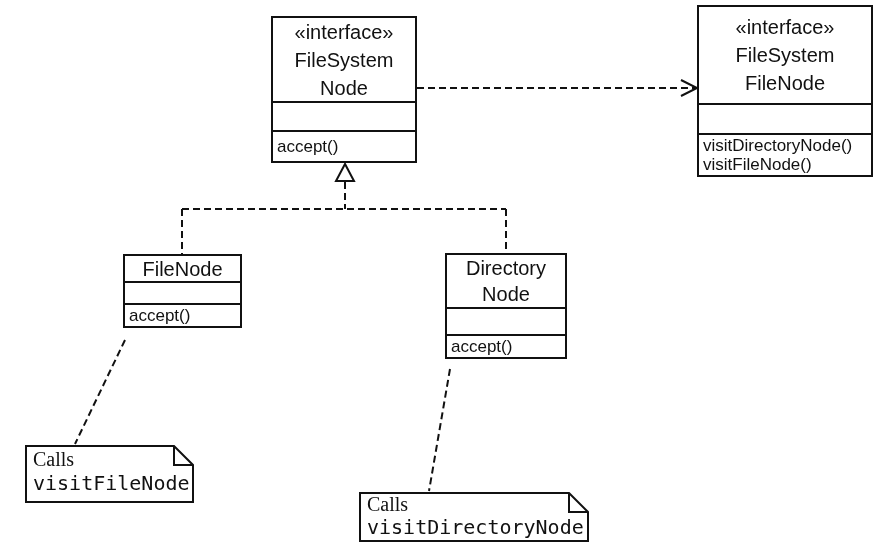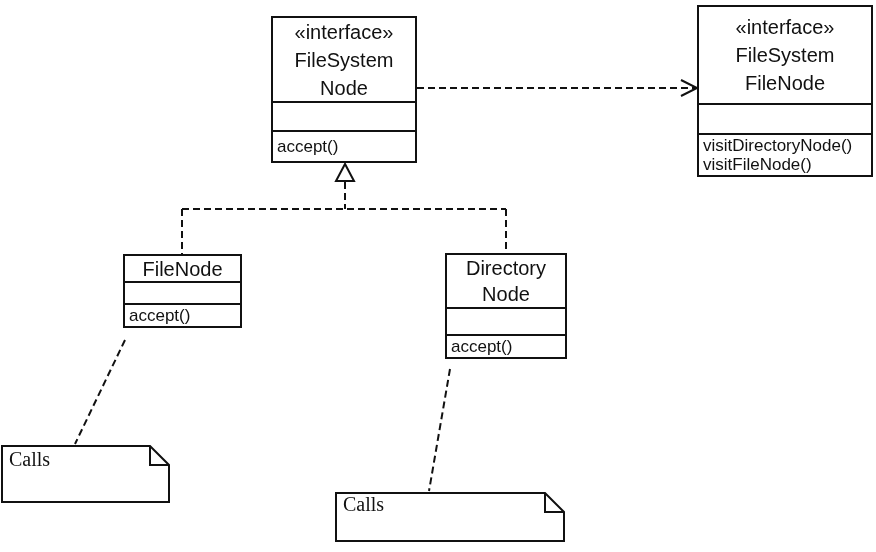--- a/index.html
+++ b/index.html
@@ -47,20 +47,21 @@
     flex-direction: column;
     justify-content: center;
     padding: 1px 4px;
     font-size: 17px;
     line-height: 19px;
     text-align: left;
   }
   .uml-note {
     position: absolute;
     z-index: 2;
+    margin-left: 24px;
   }
   .uml-note svg {
     position: absolute; left: 0; top: 0;
     width: 100%; height: 100%;
   }
   .note-text {
     position: absolute;
     left: 8px; top: 3px;
     white-space: nowrap;
   }
@@ -141,26 +142,28 @@
     </div>
   </div>
 
   <div class="uml-note" style="left:1px; top:445px; width:169px; height:58px;">
     <svg viewBox="0 0 169 58" xmlns="http://www.w3.org/2000/svg">
       <polygon points="1,1 149,1 168,20 168,57 1,57" fill="#ffffff" stroke="#111111" stroke-width="2"></polygon>
       <polyline points="149,1 149,20 168,20" fill="none" stroke="#111111" stroke-width="2"></polyline>
     </svg>
     <div class="note-text">
       <div class="note-label">Calls</div>
+      <div class="note-code">visitFileNode</div>
     </div>
   </div>
 
   <div class="uml-note" style="left:335px; top:492px; width:230px; height:50px;">
     <svg viewBox="0 0 230 50" xmlns="http://www.w3.org/2000/svg">
       <polygon points="1,1 210,1 229,20 229,49 1,49" fill="#ffffff" stroke="#111111" stroke-width="2"></polygon>
       <polyline points="210,1 210,20 229,20" fill="none" stroke="#111111" stroke-width="2"></polyline>
     </svg>
     <div class="note-text" style="top:1px">
       <div class="note-label" style="line-height:22px">Calls</div>
+      <div class="note-code">visitDirectoryNode</div>
     </div>
   </div>
 
 </div>
 
 </body></html>

